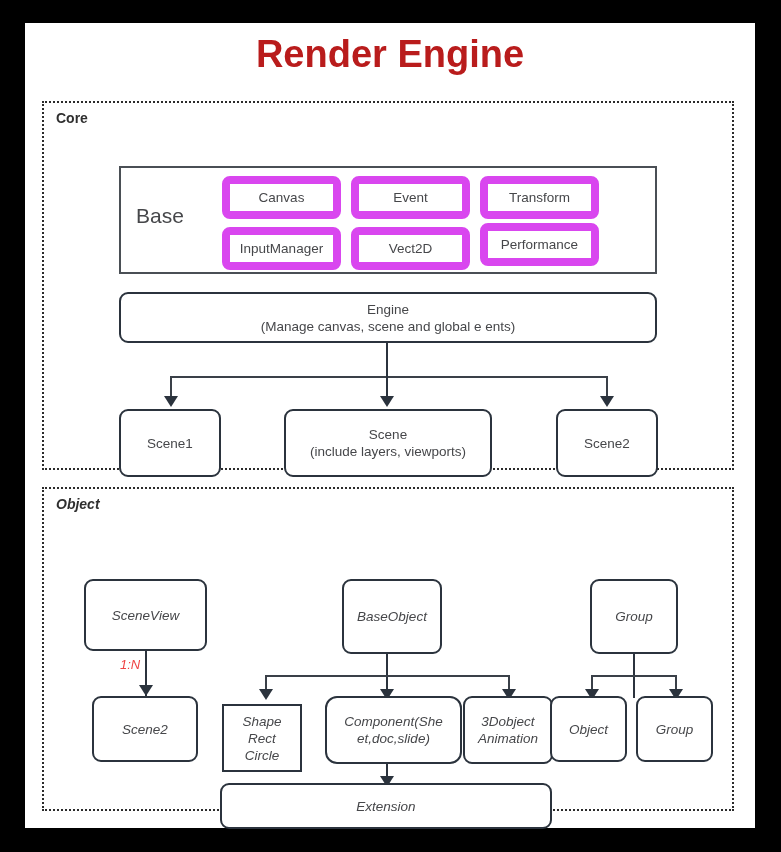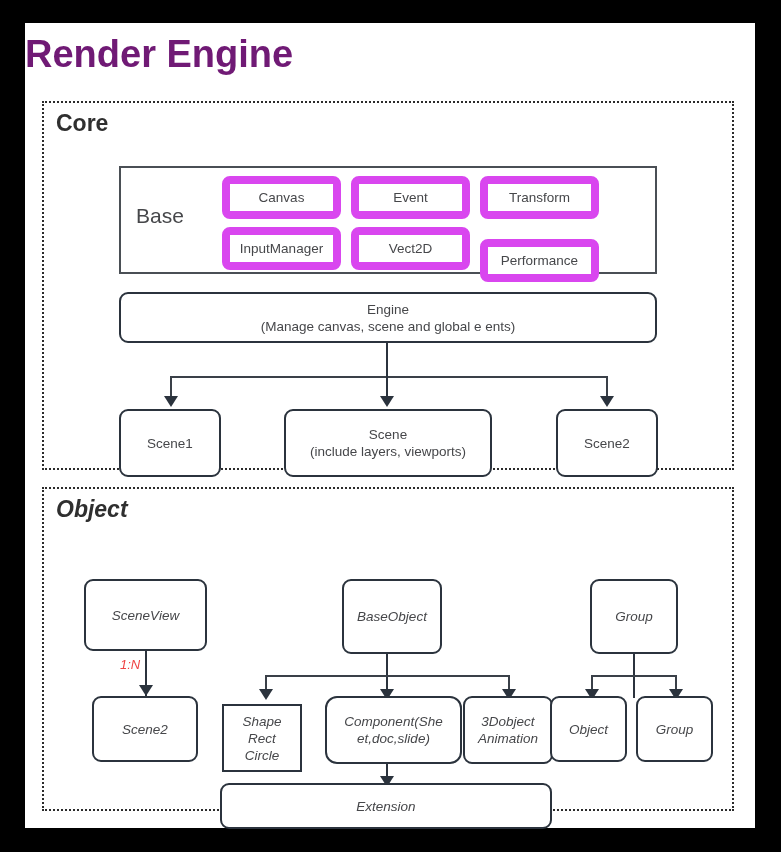--- a/index.html
+++ b/index.html
@@ -20,36 +20,37 @@
     width: 730px;
     height: 805px;
     background: #ffffff;
   }
   
   .page-title {
     position: absolute;
     left: 0;
     top: 10px;
     width: 730px;
+    text-align: center;
     font-size: 38px;
     font-weight: bold;
-    color: #701a75;
+    color: #b91c1c;
     letter-spacing: 0px;
   }
   
   .section {
     position: absolute;
     border: 2px dotted #2b2b2b;
     box-sizing: border-box;
   }
   .section-title {
     position: absolute;
     left: 12px;
     top: 7px;
-    font-size: 23px;
+    font-size: 14px;
     font-weight: bold;
     color: #2f2f2f;
   }
   #section-core   { left: 17px; top: 78px;  width: 692px; height: 369px; }
   #section-object { left: 17px; top: 464px; width: 692px; height: 324px; font-style: italic; }
 
   
   .box {
     position: absolute;
     box-sizing: border-box;
@@ -126,21 +127,21 @@
     <div class="section-title">Core</div>
 
     <div id="base-group">
       <div id="base-label">Base</div>
 
       <div class="base-cell" style="left:101px; top:8px;">Canvas</div>
       <div class="base-cell" style="left:230px; top:8px;">Event</div>
       <div class="base-cell" style="left:359px; top:8px;">Transform</div>
       <div class="base-cell" style="left:101px; top:59px;">InputManager</div>
       <div class="base-cell" style="left:230px; top:59px;">Vect2D</div>
-      <div class="base-cell" style="left:359px; top:71px;">Performance</div>
+      <div class="base-cell" style="left:359px; top:55px;">Performance</div>
     </div>
 
     <div class="box" id="engine-box" style="left:75px; top:189px; width:538px; height:51px; flex-direction:column;">
       <div>Engine</div>
       <div class="sub">(Manage canvas, scene and global e  ents)</div>
     </div>
 
     <div class="line vline" style="left:342px; top:240px; height:34px;"></div>
     <div class="line hline thin" style="left:126px; top:273px; width:437px; height:1.5px;"></div>
     <div class="line vline thin" style="left:126px; top:273px; height:22px; width:1.5px;"></div>

